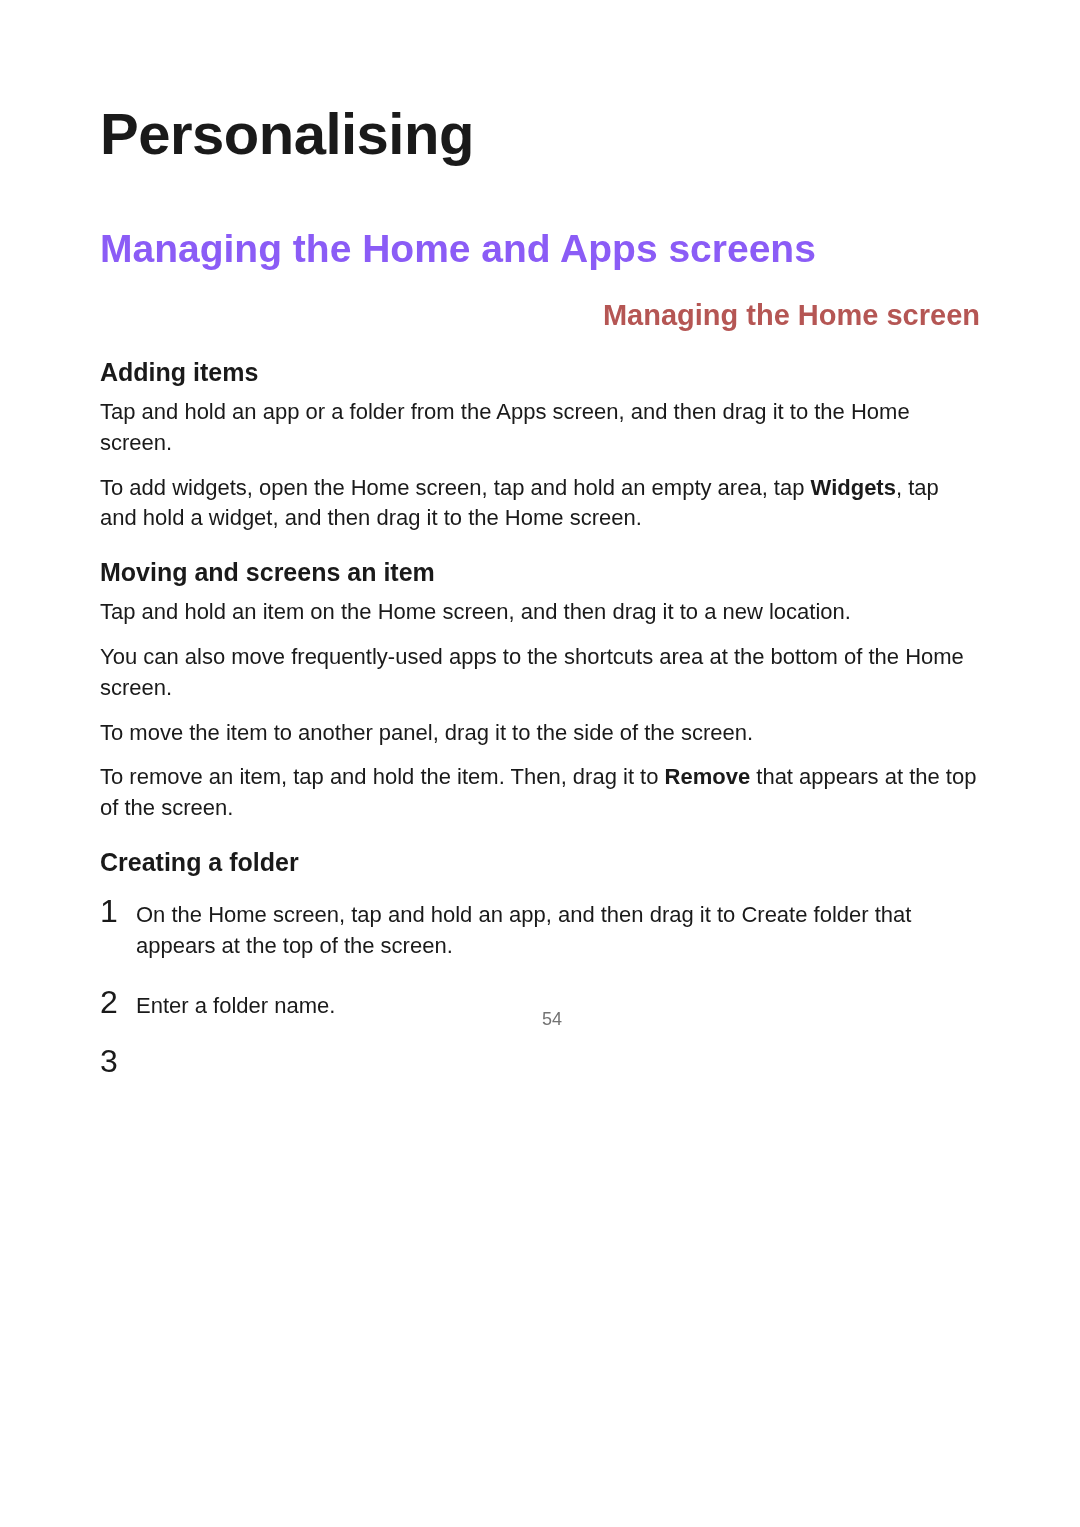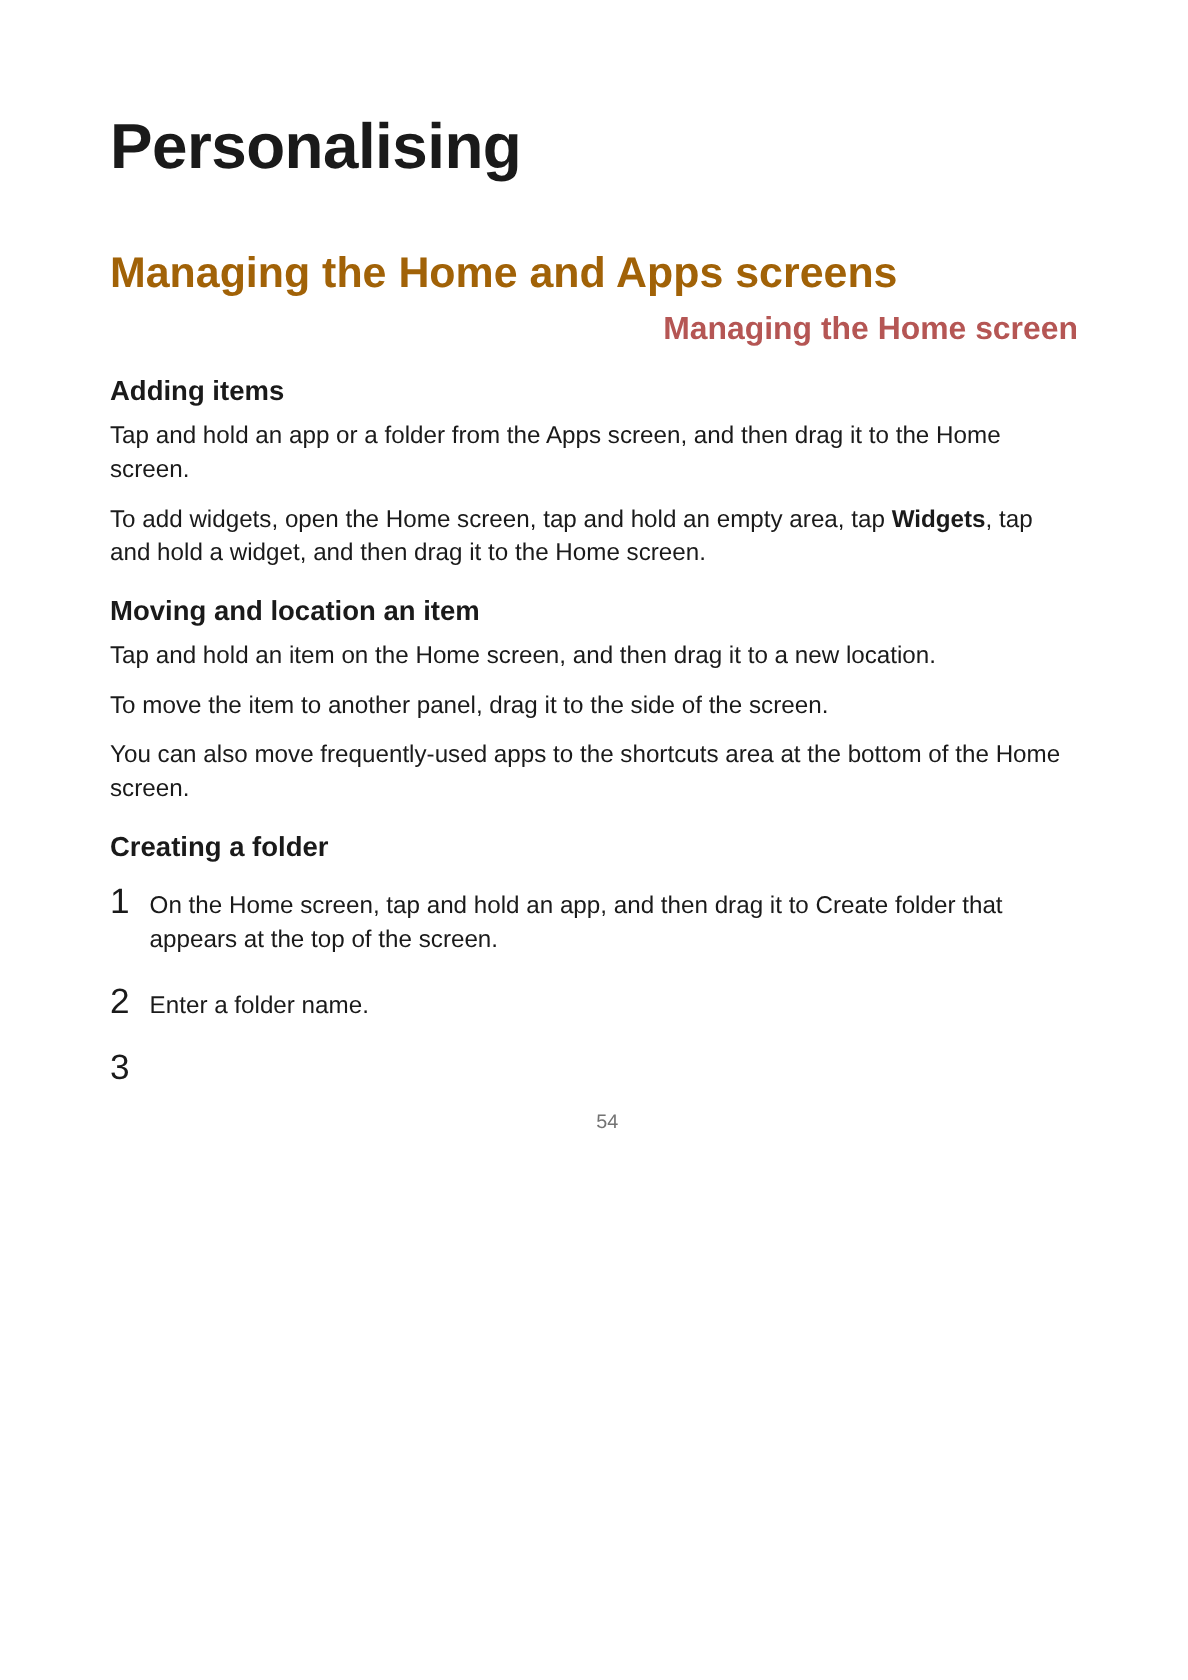--- a/index.html
+++ b/index.html
@@ -22,22 +22,22 @@
   .h1 {
     font-size: 58px;
     font-weight: 700;
     margin: 0 0 60px 0;
     letter-spacing: -0.5px;
     color: #1a1a1a;
   }
   .h2 {
     font-size: 39px;
     font-weight: 700;
-    color: #a16207;
-    margin: 0 0 12px 0;
+    color: #8b5cf6;
+    margin: 0 0 28px 0;
   }
   .h3 {
     font-size: 29px;
     font-weight: 700;
     color: #b55654;
     margin: 0 0 26px 0;
     text-align: right;
   }
   .h4 {
     font-size: 25px;
@@ -115,24 +115,27 @@
   <h2 class="h2">Managing the Home and Apps screens</h2>
 
   <h3 class="h3">Managing the Home screen</h3>
 
   <h4 class="h4">Adding items</h4>
   <p class="p">Tap and hold an app or a folder from the Apps screen, and then drag it to the Home screen.</p>
   <p class="p">
     <span>To add widgets, open the Home screen, tap and hold an empty area, tap </span><span class="bold">Widgets</span><span>, tap and hold a widget, and then drag it to the Home screen.</span>
   </p>
 
-  <h4 class="h4">Moving and location an item</h4>
+  <h4 class="h4">Moving and screens an item</h4>
   <p class="p">Tap and hold an item on the Home screen, and then drag it to a new location.</p>
+  <p class="p">You can also move frequently-used apps to the shortcuts area at the bottom of the Home screen.</p>
   <p class="p">To move the item to another panel, drag it to the side of the screen.</p>
-  <p class="p">You can also move frequently-used apps to the shortcuts area at the bottom of the Home screen.</p>
+  <p class="p">
+    <span>To remove an item, tap and hold the item. Then, drag it to </span><span class="bold">Remove</span><span> that appears at the top of the screen.</span>
+  </p>
 
   <h4 class="h4">Creating a folder</h4>
 
   <div class="steps">
 
     <div class="step">
       <div class="step-num">1</div>
       <div class="step-body">
         <span>On the Home screen, tap and hold an app, and then drag it to </span><span class="bold">Create folder</span><span> that appears at the top of the screen.</span>
       </div>

